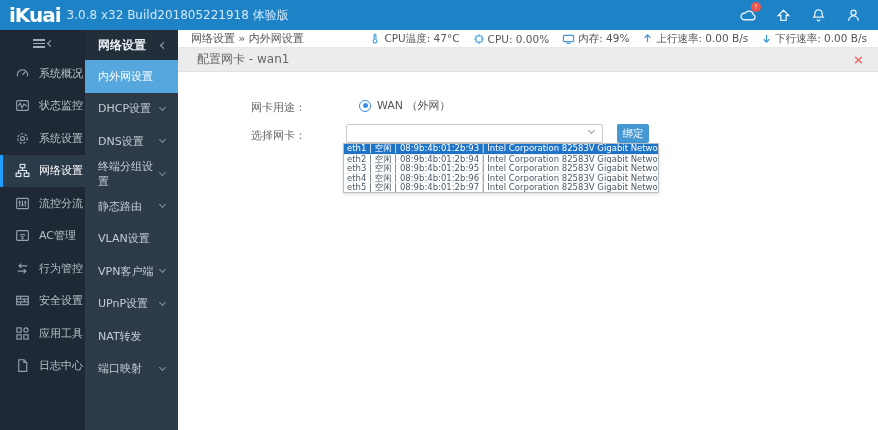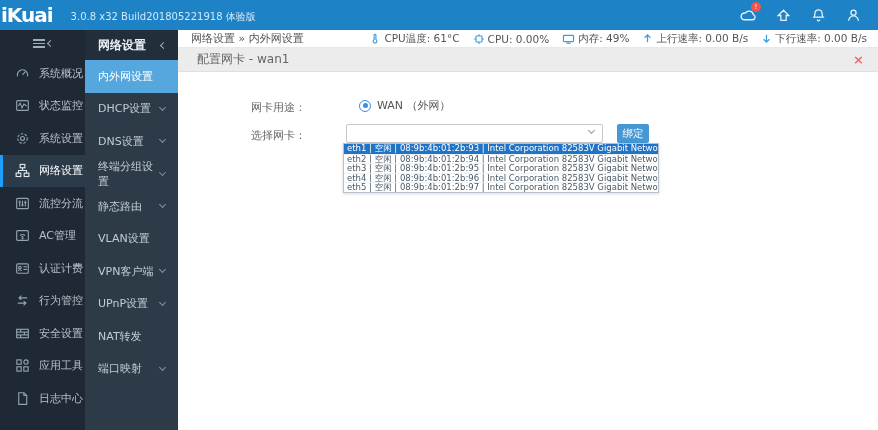--- a/index.html
+++ b/index.html
@@ -2,24 +2,24 @@
 <html><head>
 <meta charset="utf-8">
 <style>
   * { margin:0; padding:0; box-sizing:border-box; }
   html,body { background:#cfd6dc; }
   body { font-family:"DejaVu Sans","Liberation Sans",sans-serif; }
   .app { position:relative; width:878px; height:430px; background:#fff; overflow:hidden; }
 
   
   .topbar { position:absolute; left:0; top:0; width:878px; height:30px; background:#1d82c6;
-            display:flex; align-items:center; justify-content:space-between; padding:0 14px 0 1px; }
+            display:flex; align-items:center; justify-content:space-between; padding:0 14px 0 9px; }
   .brand { display:flex; align-items:flex-end; }
   .logo { color:#fff; font-size:20px; font-weight:bold; letter-spacing:-1px; line-height:22px; }
-  .version { color:#d2e8f7; font-size:10px; margin-left:18px; margin-bottom:2px; }
+  .version { color:#d2e8f7; font-size:12px; margin-left:6px; margin-bottom:2px; }
   .topbar-icons { display:flex; align-items:center; gap:13px; }
   .tb-icon { position:relative; width:22px; height:22px; display:flex; align-items:center; justify-content:center; cursor:pointer; color:#e8f2fa; }
   .badge { position:absolute; top:-2px; right:-2px; min-width:10px; height:10px; border-radius:50%;
            background:#f0544f; color:#fff; font-size:7px; line-height:10px; text-align:center; }
 
   
   .sidebar { position:absolute; left:0; top:30px; width:85px; bottom:0; background:#1e2935; }
   .collapse { height:27px; display:flex; align-items:center; justify-content:center; gap:3px; cursor:pointer; }
   .bars { display:flex; flex-direction:column; gap:2px; }
   .bars i { display:block; width:12px; height:1.5px; background:#9fadbb; }
@@ -171,30 +171,20 @@
       <svg width="15" height="15" viewBox="0 0 16 16" fill="none" stroke="currentColor" stroke-width="1.2">
         <rect x="1.8" y="2.8" width="12.4" height="10.4" rx="1"></rect>
         <path d="M5.3 8 a3.8 3.8 0 0 1 5.4 0"></path>
           <path d="M6.8 9.8 a1.8 1.8 0 0 1 2.4 0"></path>
         <circle cx="8" cy="11.2" r="0.5"></circle>
       </svg>
       <span>AC管理</span>
     </div>
     <div class="nav-item">
       <svg width="15" height="15" viewBox="0 0 16 16" fill="none" stroke="currentColor" stroke-width="1.2">
-        <rect x="1.8" y="3" width="12.4" height="10" rx="1"></rect>
-        <circle cx="5.2" cy="7" r="1.4"></circle>
-          <path d="M3.5 10.5 a1.8 1.8 0 0 1 3.4 0"></path>
-        <line x1="9" y1="6.2" x2="13" y2="6.2"></line>
-          <line x1="9" y1="9" x2="13" y2="9"></line>
-      </svg>
-      <span>认证计费</span>
-    </div>
-    <div class="nav-item">
-      <svg width="15" height="15" viewBox="0 0 16 16" fill="none" stroke="currentColor" stroke-width="1.2">
         <path d="M13 5.2 H4.5 M6.8 2.8 L4.3 5.2 L6.8 7.4"></path>
         <path d="M3 10.8 H11.5 M9.2 8.6 L11.7 10.8 L9.2 13.2"></path>
       </svg>
       <span>行为管控</span>
     </div>
     <div class="nav-item">
       <svg width="15" height="15" viewBox="0 0 16 16" fill="none" stroke="currentColor" stroke-width="1.2">
         <rect x="1.8" y="3.5" width="12.4" height="9"></rect>
         <line x1="1.8" y1="6.5" x2="14.2" y2="6.5"></line>
           <line x1="1.8" y1="9.5" x2="14.2" y2="9.5"></line>
@@ -268,21 +258,21 @@
 
   <main class="main">
 
     <div class="statusrow">
       <span class="breadcrumb">网络设置 » 内外网设置</span>
       <div class="metrics">
         <span class="metric">
           <svg width="12" height="12" viewBox="0 0 16 16" fill="none" stroke="currentColor" stroke-width="1.5">
             <path d="M6.8 2.8 v6 a2.4 2.4 0 1 0 2.4 0 v-6 a1.2 1.2 0 0 0 -2.4 0 z"></path>
           </svg>
-          <span>CPU温度: 61°C</span>
+          <span>CPU温度: 47°C</span>
         </span>
         <span class="metric">
           <svg width="12" height="12" viewBox="0 0 16 16" fill="none" stroke="currentColor" stroke-width="1.5">
             <rect x="4" y="4" width="8" height="8" rx="1"></rect>
             <path d="M8 1.5 V4 M8 12 V14.5 M1.5 8 H4 M12 8 H14.5"></path>
           </svg>
           <span>CPU: 0.00%</span>
         </span>
         <span class="metric">
           <svg width="13" height="13" viewBox="0 0 16 16" fill="none" stroke="currentColor" stroke-width="1.5">

